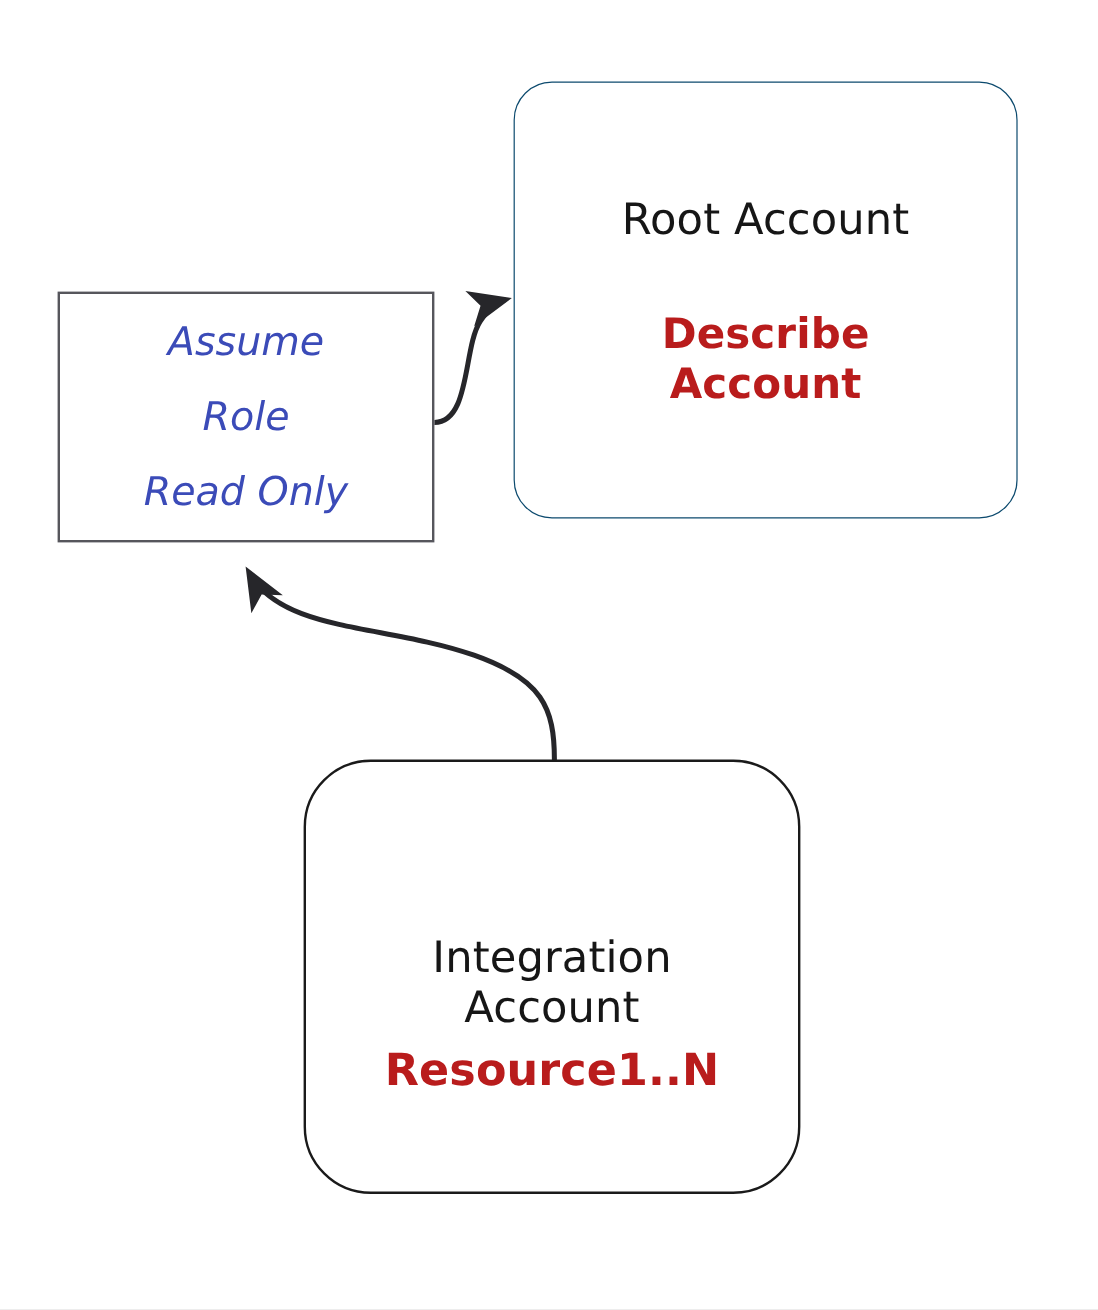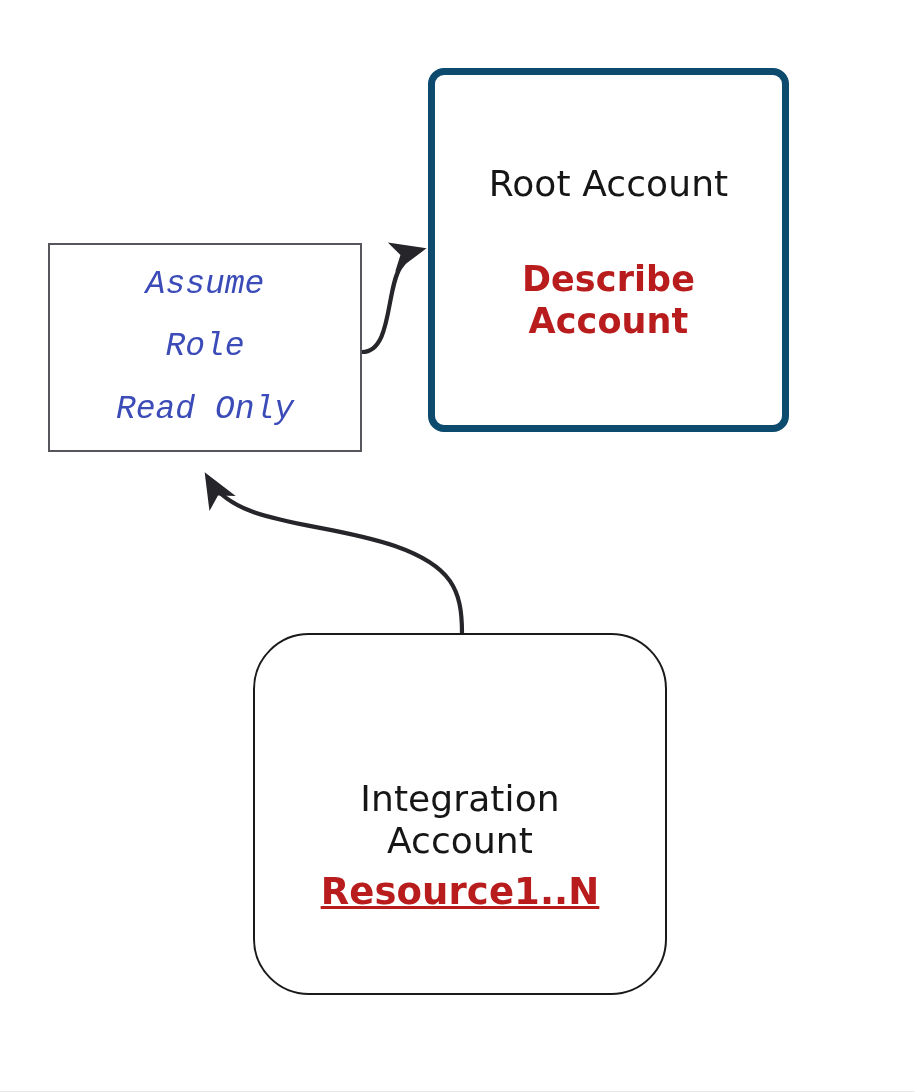--- a/index.html
+++ b/index.html
@@ -33,24 +33,24 @@
     display: flex;
     flex-direction: column;
     align-items: center;
     justify-content: center;
     background: #ffffff;
   }
   
   #root-account-node {
     left: 428px;
     top: 68px;
-    width: 361px;
+    width: 420px;
     height: 364px;
-    border: 7px solid #0c4a6e;
-    border-radius: 16px;
+    border: 1px solid #0c4a6e;
+    border-radius: 32px;
   }
   
   #assume-role-node {
     left: 48px;
     top: 243px;
     width: 314px;
     height: 209px;
     border: 2px solid #56565c;
     border-radius: 0;
   }
@@ -76,31 +76,30 @@
     font-size: 35px;
     font-weight: 700;
     line-height: 1.22;
     text-align: center;
     letter-spacing: 0.1px;
   }
   #root-account-node .node-title { margin-top: 6px; }
   #root-account-node .node-sub { margin-top: 52px; }
 
   #integration-account-node .node-title { margin-top: 64px; }
-  #integration-account-node .node-sub   { margin-top: 6px; font-size: 37px; text-decoration: underline; }
+  #integration-account-node .node-sub   { margin-top: 6px; font-size: 37px; }
 
   .role-text {
     color: #3b4bb8;
     font-style: italic;
     font-weight: 400;
     font-size: 33px;
     line-height: 1.88;
     text-align: center;
     width: 100%;
-    font-family: Liberation Mono, monospace;
   }
 </style>
 </head>
 <body>
 
 <div id="canvas">
 
   <svg class="edges" viewBox="0 0 915 1092" width="915" height="1092">
     <defs>
       <marker id="arrow-right" markerWidth="10" markerHeight="10" refX="7.4" refY="4" orient="auto" markerUnits="strokeWidth">

